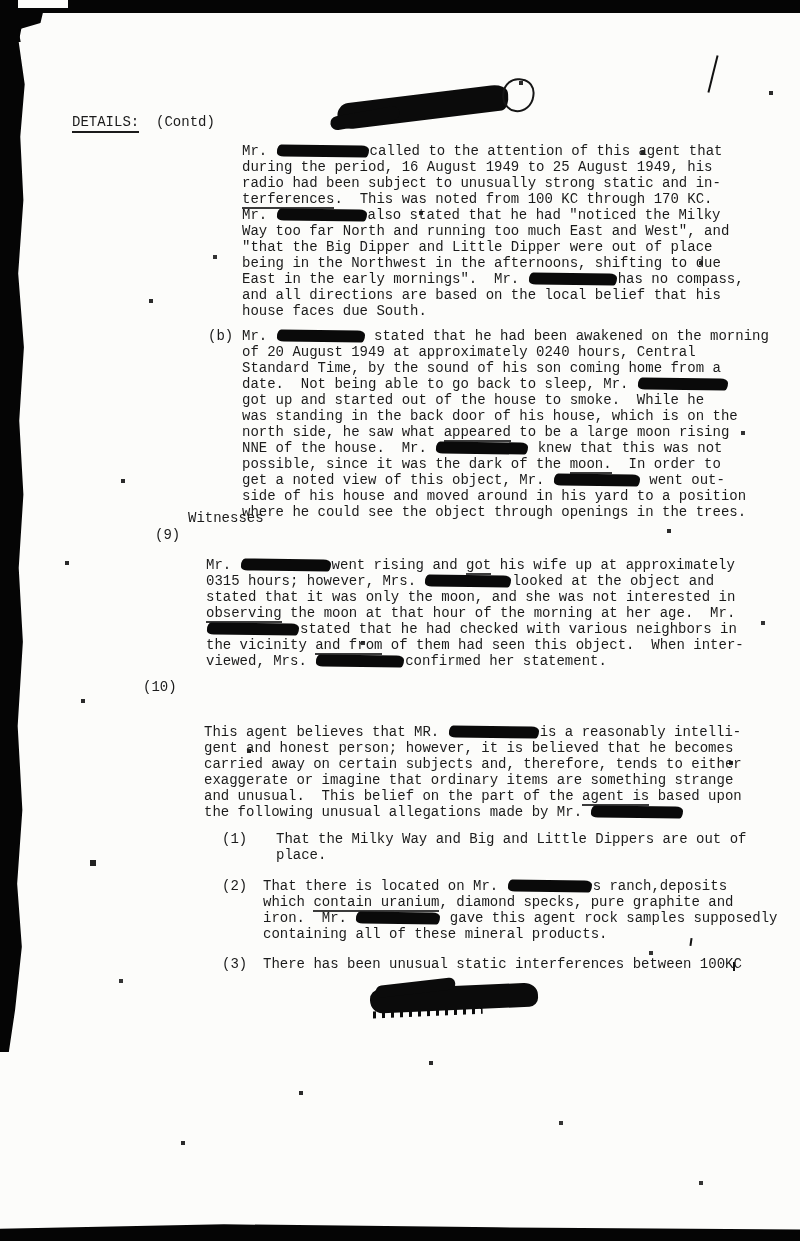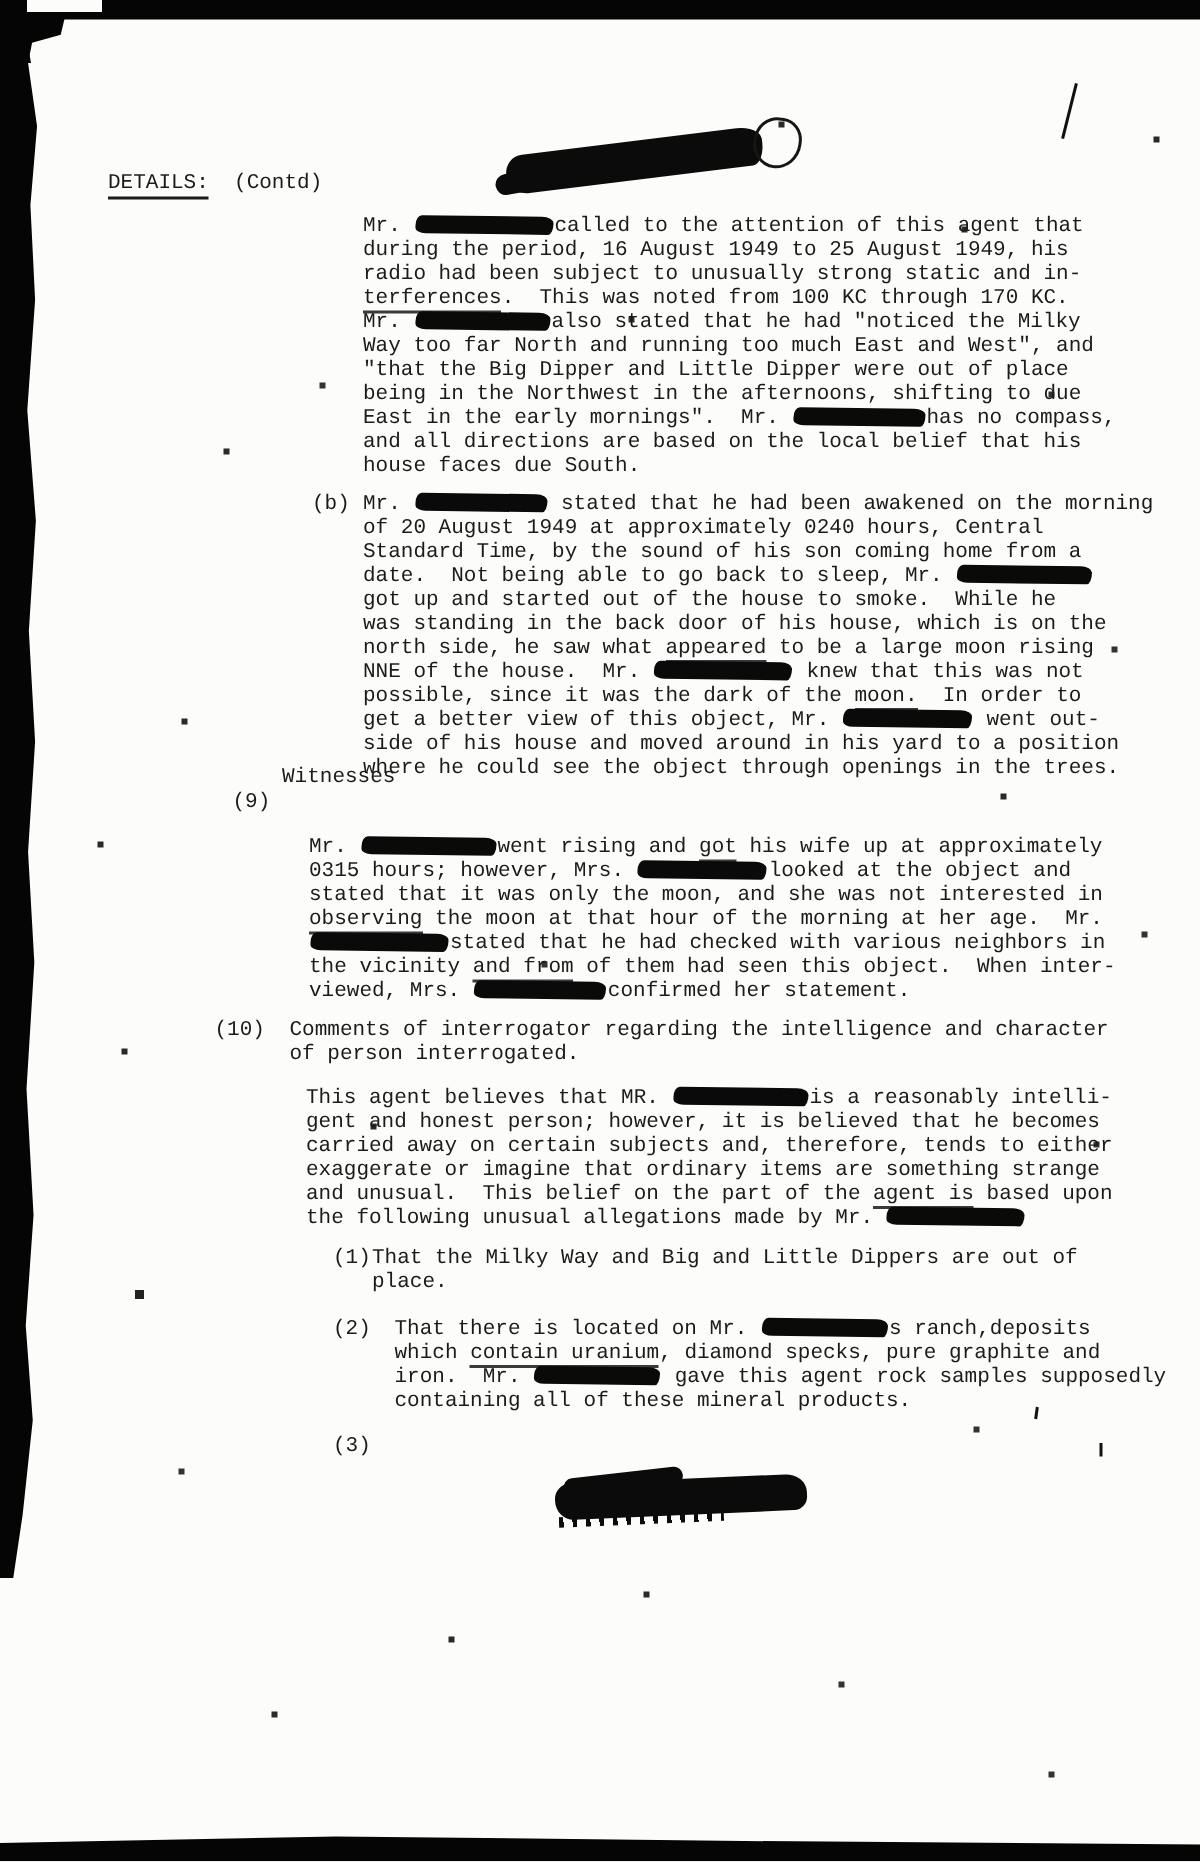--- a/index.html
+++ b/index.html
@@ -99,49 +99,48 @@
   <div class="tw" style="left:208px;top:328px">(b)</div>
   <div class="tw tbody" style="left:242px;top:328px"><span>Mr. </span><span class="redact" style="width: 88px;"></span><span> stated that he had been awakened on the morning
 of 20 August 1949 at approximately 0240 hours, Central
 Standard Time, by the sound of his son coming home from a
 date.  Not being able to go back to sleep, Mr. </span><span class="redact" style="width: 90px;"></span><span>
 got up and started out of the house to smoke.  While he
 was standing in the back door of his house, which is on the
 north side, he saw what </span><span class="smear">appeared</span><span> to be a large moon rising
 NNE of the house.  Mr. </span><span class="redact" style="width: 92px;"></span><span> knew that this was not
 possible, since it was the dark of the </span><span class="smear">moon.</span><span>  In order to
-get a better view of this object, Mr. </span><span class="redact" style="width: 86px;"></span><span> went out-
+get a noted view of this object, Mr. </span><span class="redact" style="width: 86px;"></span><span> went out-
 side of his house and moved around in his yard to a position
 where he could see the object through openings in the trees.</span></div>
 
   <div class="tw" style="left:155px;top:527px">(9)</div>
   <div class="tw" style="left:188px;top:510px">Witnesses</div>
   <div class="tw tbody" style="left:206px;top:557px"><span>Mr. </span><span class="redact" style="width: 90px;"></span><span>went rising and </span><span class="smear">got</span><span> his wife up at approximately
 0315 hours; however, Mrs. </span><span class="redact" style="width: 86px;"></span><span>looked at the object and
 stated that it was only the moon, and she was not interested in
 </span><span class="smear">observing</span><span> the moon at that hour of the morning at her age.  Mr.
 </span><span class="redact" style="width: 92px;"></span><span>stated that he had checked with various neighbors in
 the vicinity </span><span class="smear">and from</span><span> of them had seen this object.  When inter-
 viewed, Mrs. </span><span class="redact" style="width: 88px;"></span><span>confirmed her statement.</span></div>
 
   <div class="tw" style="left:143px;top:679px">(10)</div>
-  <div class="tw" style="left:193px;top:679px">Comments of interrogator regarding the intelligence and character
-of person interrogated.</div>
   <div class="tw tbody" style="left:204px;top:724px"><span>This agent believes that MR. </span><span class="redact" style="width: 90px;"></span><span>is a reasonably intelli-
 gent and honest person; however, it is believed that he becomes
 carried away on certain subjects and, therefore, tends to either
 exaggerate or imagine that ordinary items are something strange
 and unusual.  This belief on the part of the </span><span class="smear">agent is</span><span> based upon
 the following unusual allegations made by Mr. </span><span class="redact" style="width: 92px;"></span></div>
 
   <div class="tw" style="left:222px;top:831px">(1)</div>
-  <div class="tw tbody" style="left:248px;top:831px"><span>That the Milky Way and Big and Little Dippers are out of
+  <div class="tw tbody" style="left:276px;top:831px"><span>That the Milky Way and Big and Little Dippers are out of
 place.</span></div>
 
   <div class="tw" style="left:222px;top:878px">(2)</div>
   <div class="tw tbody" style="left:263px;top:878px"><span>That there is located on Mr. </span><span class="redact" style="width: 84px;"></span><span>s ranch,deposits
 which </span><span class="smear">contain uranium</span><span>, diamond specks, pure graphite and
 iron.  Mr. </span><span class="redact" style="width: 84px;"></span><span> gave this agent rock samples supposedly
 containing all of these mineral products.</span></div>
 
   <div class="tw" style="left:222px;top:956px">(3)</div>
+  <div class="tw tbody" style="left:263px;top:956px"><span>There has been unusual static interferences between 100KC</span></div>
 
 </div>
 
 </body></html>

